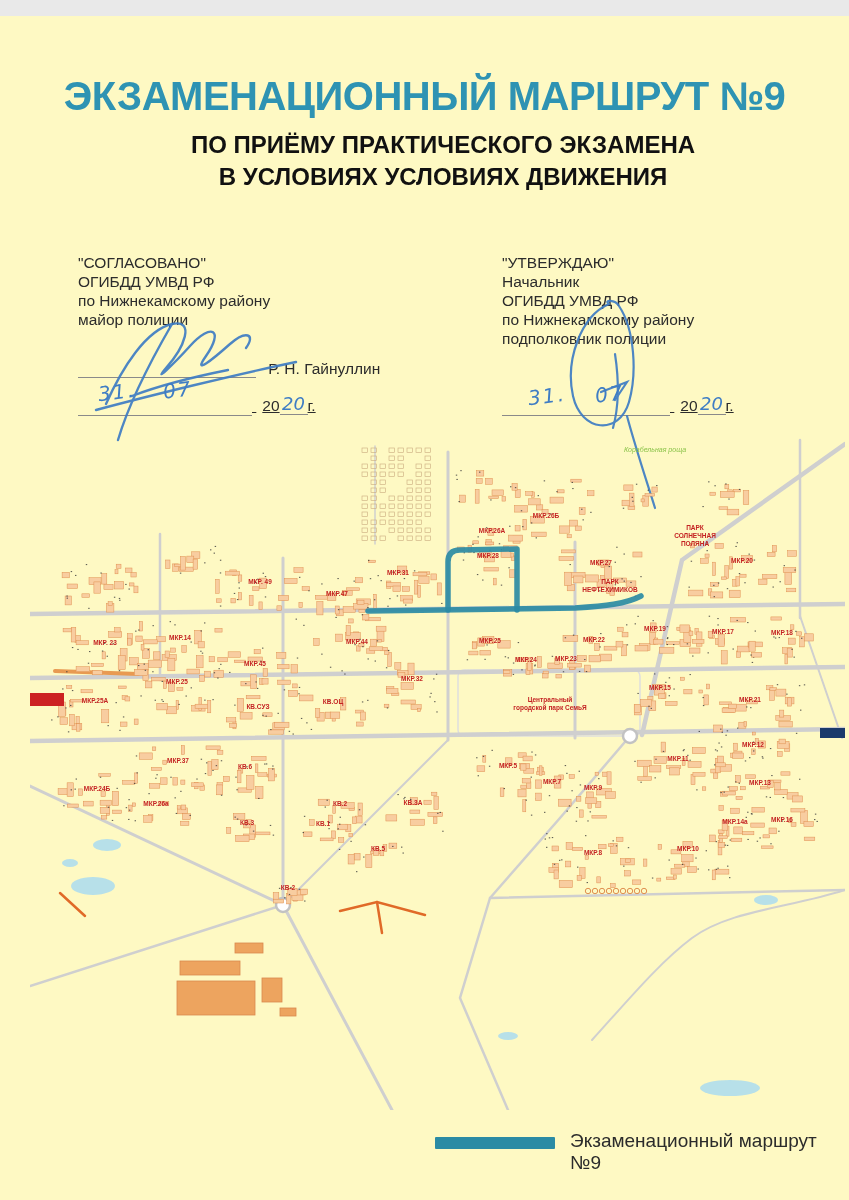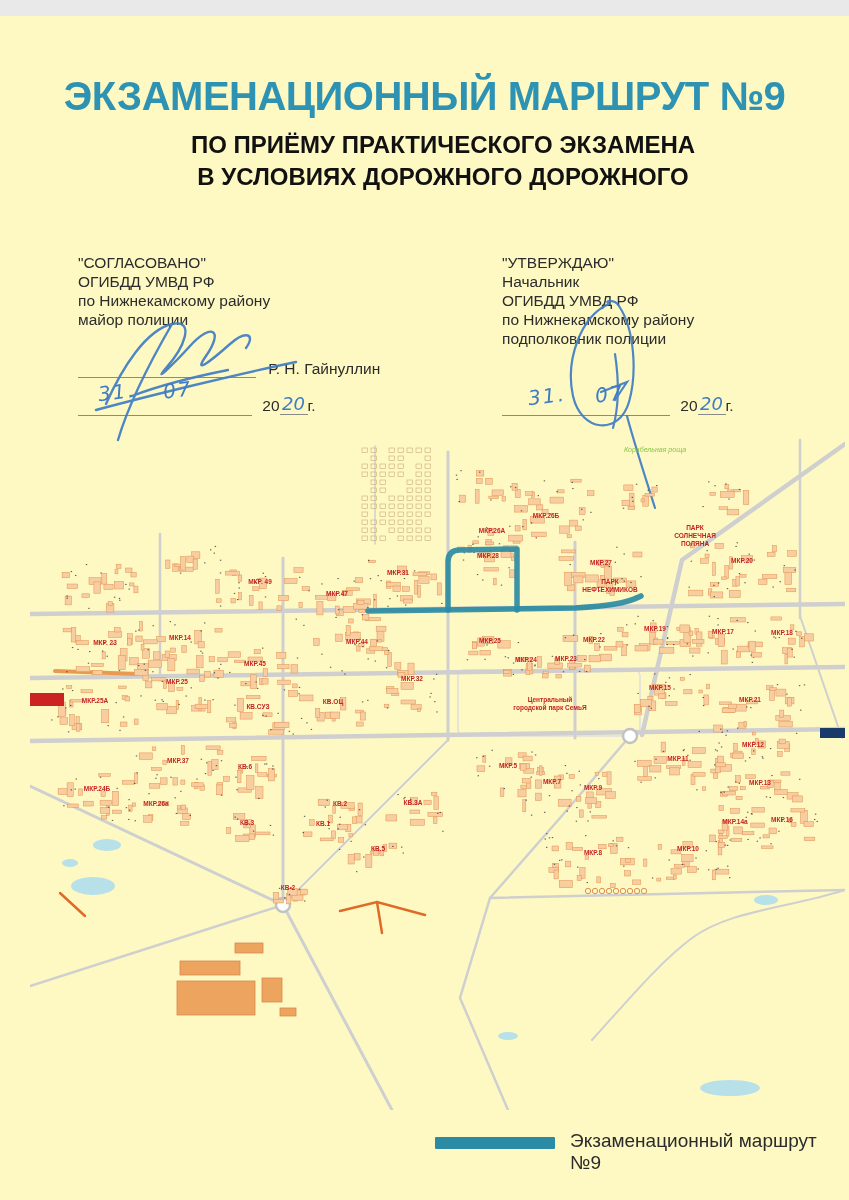--- a/index.html
+++ b/index.html
@@ -8,42 +8,42 @@
   
   .hdr{position:absolute;top:58px;left:0;width:849px;text-align:center;}
   .hdr .title{font-size:40px;font-weight:bold;letter-spacing:-0.5px;color:#2e93b3;margin:0 0 10px 0;}
   .hdr .sub{font-size:24px;font-weight:bold;color:#111;line-height:1.33;margin:0;padding-left:37px;}
   
   .appr{position:absolute;top:237px;width:360px;font-size:15.5px;color:#2c2c2c;line-height:19px;}
   .appr.left{left:78px;} .appr.right{left:502px;}
   .appr .ln{white-space:nowrap;}
   .sigrow{position:absolute;white-space:nowrap;font-size:15.5px;color:#2c2c2c;text-align:right;}
   .sigline{display:inline-block;border-bottom:1.4px solid #8a8a8a;height:14px;vertical-align:bottom;}
-  .daterow{position:absolute;white-space:nowrap;font-size:15.5px;color:#2c2c2c;}
+  .daterow{position:absolute;white-space:nowrap;font-size:15.5px;color:#2c2c2c;text-decoration:underline;}
   .hand{font-family:"DejaVu Sans",sans-serif;font-style:italic;color:#3f7dc4;}
   .hand.date{position:absolute;font-size:20px;transform:rotate(-7deg);letter-spacing:2px;}
   .yearhand{display:inline-block;border-bottom:1.4px solid #8a8a8a;font-size:18px;transform:translateY(-1px);
             padding:0 2px;min-width:24px;text-align:center;}
   .sig-svg{position:absolute;pointer-events:none;}
   
   .map{position:absolute;left:30px;top:422px;width:815px;height:672px;}
   
   .legend{position:absolute;top:1112px;left:0;width:849px;height:40px;}
   .legend .bar{position:absolute;left:435px;top:9px;width:120px;height:12px;border-radius:1px;}
   .legend .lbl{position:absolute;left:570px;top:2px;font-size:19px;color:#2b2b2b;}
 </style>
 </head>
 <body>
 
 <div class="page">
 
   <div class="hdr">
     <div class="title" style="color: rgb(46, 147, 179);">ЭКЗАМЕНАЦИОННЫЙ МАРШРУТ №9</div>
     <div class="sub">ПО ПРИЁМУ ПРАКТИЧЕСКОГО ЭКЗАМЕНА</div>
-    <div class="sub">В УСЛОВИЯХ ДОРОЖНОГО ДОРОЖНОГО</div>
+    <div class="sub">В УСЛОВИЯХ УСЛОВИЯХ ДВИЖЕНИЯ</div>
   </div>
 
   <div class="appr left">
     <div class="ln">"СОГЛАСОВАНО"</div>
     <div class="ln">ОГИБДД УМВД РФ</div>
     <div class="ln">по Нижнекамскому району</div>
     <div class="ln">майор полиции</div>
   </div>
 
   <div class="appr right">

